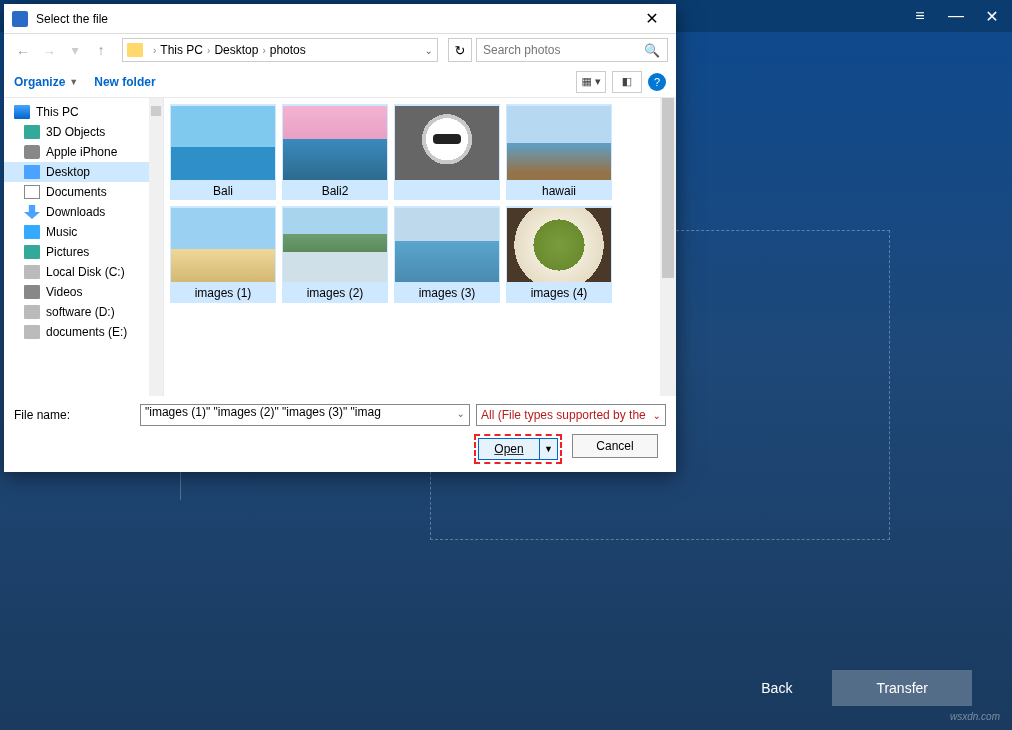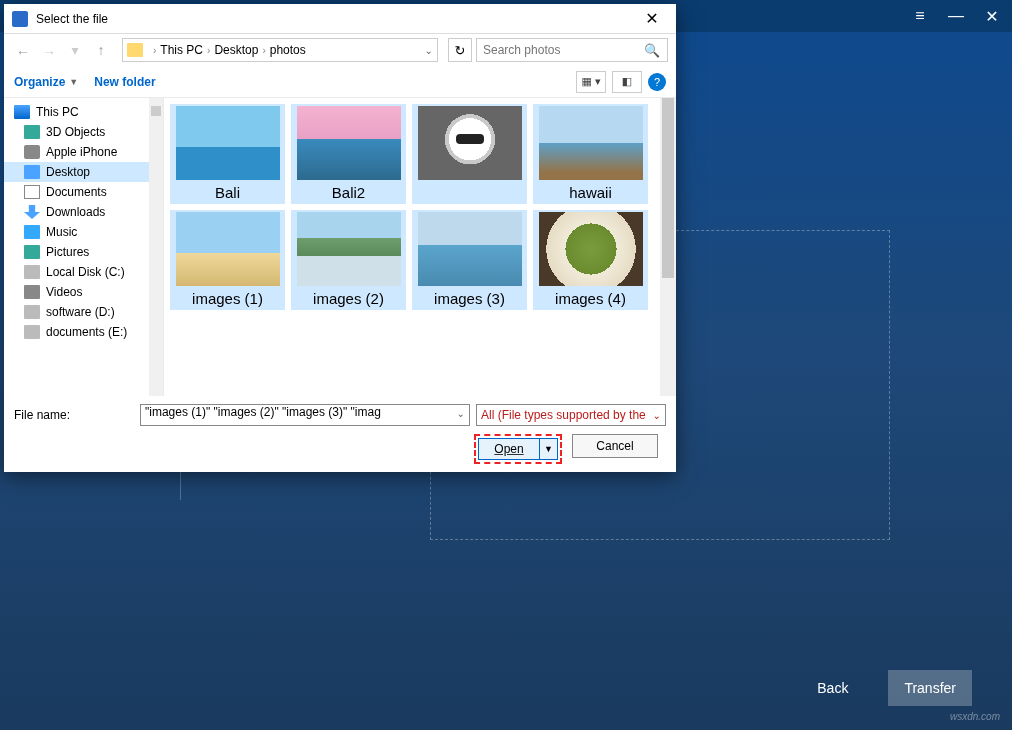--- a/index.html
+++ b/index.html
@@ -9,21 +9,21 @@
 .bg-app { position: absolute; top: 0; left: 0; right: 0; bottom: 0; background: linear-gradient(180deg, #0e4a8f 0%, #1e4878 50%, #1a3a5e 100%); }
 .bg-titlebar { position: absolute; top: 0; left: 0; right: 0; height: 32px; background: #0a3c70; display: flex; justify-content: flex-end; align-items: center; padding: 0 8px; gap: 12px; }
 .bg-titlebar-btn { width: 24px; height: 24px; display: flex; align-items: center; justify-content: center; color: #fff; cursor: pointer; font-size: 16px; }
 .bg-header { position: absolute; top: 110px; left: 430px; color: #fff; }
 .bg-header h1 { font-size: 22px; font-weight: 400; margin-bottom: 12px; }
 .bg-header p { font-size: 13px; line-height: 1.4; opacity: 0.9; }
 .bg-sidebar-line { position: absolute; top: 200px; left: 180px; width: 1px; height: 300px; background: rgba(255,255,255,0.25); }
 .bg-dropzone { position: absolute; top: 230px; left: 430px; width: 460px; height: 310px; border: 1px dashed rgba(255,255,255,0.3); }
 .bg-footer { position: absolute; bottom: 24px; right: 40px; display: flex; gap: 28px; align-items: center; }
 .bg-back { color: #fff; font-size: 14px; padding: 8px 12px; cursor: pointer; }
-.bg-transfer { background: rgba(255,255,255,0.25); color: #fff; font-size: 14px; padding: 10px 16px; border: none; cursor: pointer; }
+.bg-transfer { background: rgba(255,255,255,0.25); color: #fff; font-size: 14px; padding: 10px 44px; border: none; cursor: pointer; }
 
 
 .dialog { position: absolute; top: 4px; left: 4px; width: 672px; height: 468px; background: #fff; box-shadow: 0 4px 20px rgba(0,0,0,0.5); display: flex; flex-direction: column; }
 .dlg-title { height: 30px; display: flex; align-items: center; padding: 0 8px; border-bottom: 1px solid #ddd; }
 .dlg-title-icon { width: 16px; height: 16px; background: #2a6bc8; margin-right: 8px; border-radius: 2px; }
 .dlg-title-text { font-size: 12px; flex: 1; }
 .dlg-close { width: 32px; text-align: center; font-size: 16px; cursor: pointer; }
 
 .dlg-nav { height: 32px; display: flex; align-items: center; padding: 4px 8px; gap: 4px; }
 .nav-btn { width: 22px; height: 22px; display: flex; align-items: center; justify-content: center; color: #999; cursor: pointer; font-size: 14px; }
@@ -59,21 +59,21 @@
 .ic-dl { background: #4aa3ff; clip-path: polygon(30% 0, 70% 0, 70% 50%, 100% 50%, 50% 100%, 0 50%, 30% 50%); }
 .ic-music { background: #3af; border-radius: 1px; }
 .ic-pic { background: #3a9; border-radius: 1px; }
 .ic-vid { background: #888; border-radius: 1px; }
 .ic-disk { background: #bbb; border-radius: 1px; }
 
 .content { flex: 1; position: relative; overflow: hidden; }
 .content-scroll { position: absolute; right: 0; top: 0; width: 16px; height: 100%; background: #f0f0f0; }
 .content-scroll-thumb { position: absolute; top: 0; left: 2px; width: 12px; height: 180px; background: #c8c8c8; }
 .thumb-grid { display: flex; flex-wrap: wrap; gap: 6px; padding: 6px; }
-.thumb { width: 115px; display: flex; flex-direction: column; align-items: center; padding: 2px; font-size: 15px; cursor: pointer; }
+.thumb { width: 106px; display: flex; flex-direction: column; align-items: center; padding: 2px; font-size: 12px; cursor: pointer; }
 .thumb.selected { background: #cde8ff; }
 .thumb-img { width: 104px; height: 74px; background: #87ceeb; position: relative; overflow: hidden; }
 .thumb-label { text-align: center; margin-top: 4px; max-width: 110px; overflow-wrap: break-word; line-height: 1.2; }
 
 .img-beach { background: linear-gradient(#7fc9ef 0%, #7fc9ef 55%, #2f8fc8 55%, #2f8fc8 100%); }
 .img-sunset { background: linear-gradient(#f4b3d0 0%, #e8a0c5 45%, #3a8abd 45%, #2d6a8e 100%); }
 .img-cat { background: radial-gradient(circle at 50% 45%, #fff 0%, #fff 32%, #c9c9c9 32%, #c9c9c9 38%, #666 38%); position: relative; }
 .img-cat::after { content: ""; position: absolute; top: 28px; left: 38px; width: 28px; height: 10px; background: #222; border-radius: 4px; }
 .img-hawaii { background: linear-gradient(#b6d8f0 0%, #b6d8f0 50%, #5ea0c8 50%, #947348 90%); }
 .img-palm { background: linear-gradient(#9ad1f2 0%, #9ad1f2 55%, #efd89a 55%, #d4b872 100%); }

